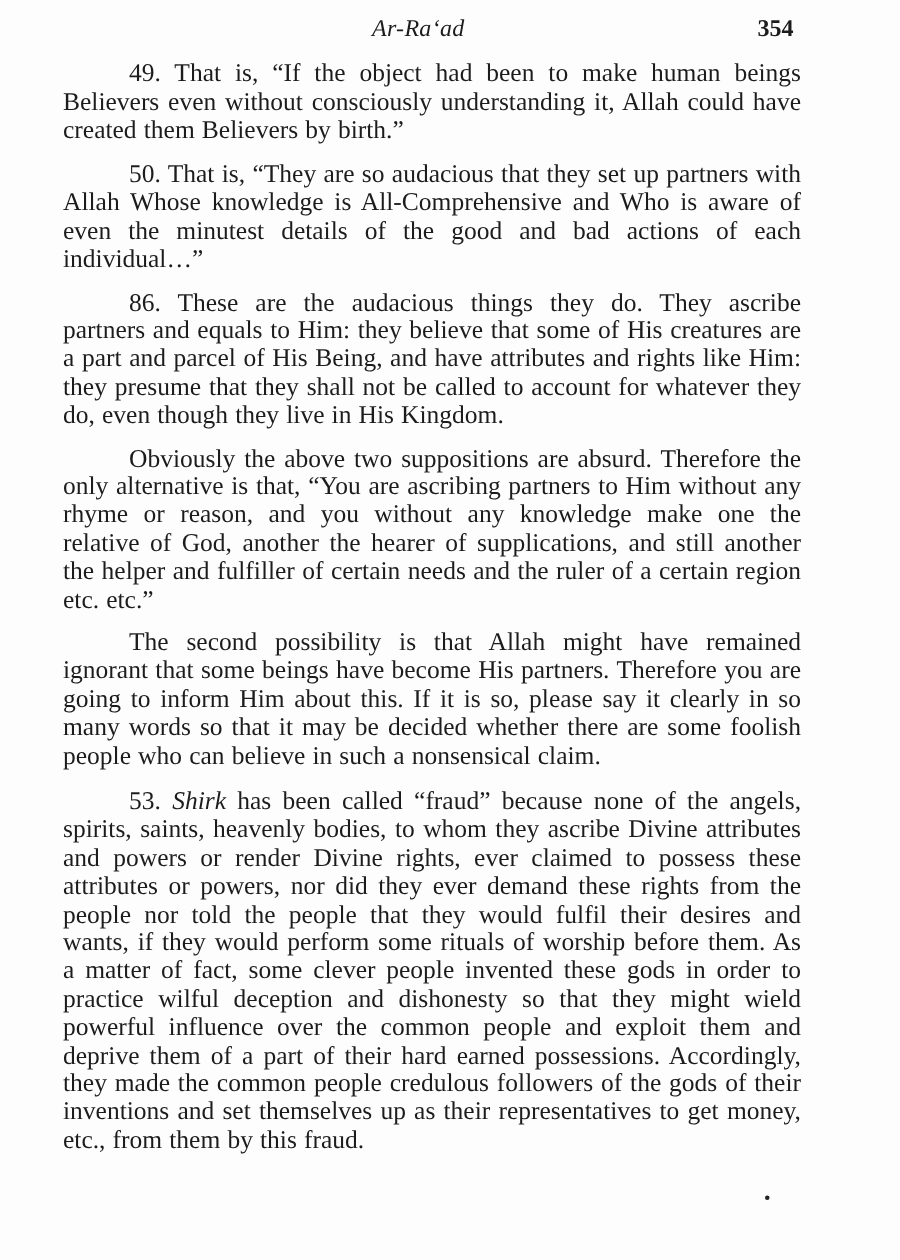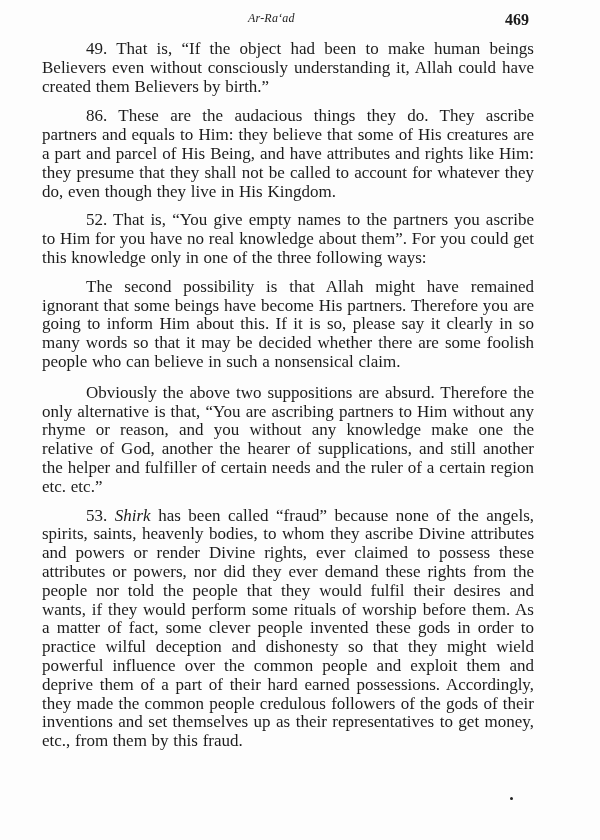--- a/index.html
+++ b/index.html
@@ -26,21 +26,21 @@
       top: 11px;
       left: 0;
       width: 600px;
       height: 22px;
     }
     .running-title {
       position: absolute;
       left: 248px;
       top: 0;
       font-style: italic;
-      font-size: 12px;
+      font-size: 16px;
       letter-spacing: 0.2px;
     }
     .page-number {
       position: absolute;
       left: 505px;
       top: 0;
       font-weight: bold;
       font-size: 16px;
     }
     .body-text {
@@ -73,35 +73,35 @@
       background: #222;
     }
   </style>
 </head>
 <body>
 
 <div class="page">
 
   <div class="running-head">
     <span class="running-title">Ar-Ra‘ad</span>
-    <span class="page-number">469</span>
+    <span class="page-number">354</span>
   </div>
 
   <div class="body-text">
 
     <p class="para p49"><span class="num">49.</span> <span>That is, “If the object had been to make human beings Believers even without consciously understanding it, Allah could have created them Believers by birth.”</span></p>
 
+    <p class="para p50"><span class="num">50.</span> <span>That is, “They are so audacious that they set up partners with Allah Whose knowledge is All-Comprehensive and Who is aware of even the minutest details of the good and bad actions of each individual…”</span></p>
 
     <p class="para p51"><span class="num">86.</span> <span>These are the audacious things they do. They ascribe partners and equals to Him: they believe that some of His creatures are a part and parcel of His Being, and have attributes and rights like Him: they presume that they shall not be called to account for whatever they do, even though they live in His Kingdom.</span></p>
 
-    <p class="para p52"><span class="num">52.</span> <span>That is, “You give empty names to the partners you ascribe to Him for you have no real knowledge about them”. For you could get this knowledge only in one of the three following ways:</span></p>
 
 
+    <p class="para obviously">Obviously the above two suppositions are absurd. Therefore the only alternative is that, “You are ascribing partners to Him without any rhyme or reason, and you without any knowledge make one the relative of God, another the hearer of supplications, and still another the helper and fulfiller of certain needs and the ruler of a certain region etc. etc.”</p>
+
     <p class="para second">The second possibility is that Allah might have remained ignorant that some beings have become His partners. Therefore you are going to inform Him about this. If it is so, please say it clearly in so many words so that it may be decided whether there are some foolish people who can believe in such a nonsensical claim.</p>
-
-    <p class="para obviously">Obviously the above two suppositions are absurd. Therefore the only alternative is that, “You are ascribing partners to Him without any rhyme or reason, and you without any knowledge make one the relative of God, another the hearer of supplications, and still another the helper and fulfiller of certain needs and the ruler of a certain region etc. etc.”</p>
 
     <p class="para p53"><span class="num">53.</span> <em class="term">Shirk</em> <span>has been called “fraud” because none of the angels, spirits, saints, heavenly bodies, to whom they ascribe Divine attributes and powers or render Divine rights, ever claimed to possess these attributes or powers, nor did they ever demand these rights from the people nor told the people that they would fulfil their desires and wants, if they would perform some rituals of worship before them. As a matter of fact, some clever people invented these gods in order to practice wilful deception and dishonesty so that they might wield powerful influence over the common people and exploit them and deprive them of a part of their hard earned possessions. Accordingly, they made the common people credulous followers of the gods of their inventions and set themselves up as their representatives to get money, etc., from them by this fraud.</span></p>
 
   </div>
 
   <span class="speck" style="left:510px; top:797px;"></span>
 </div>
 
 </body></html>

